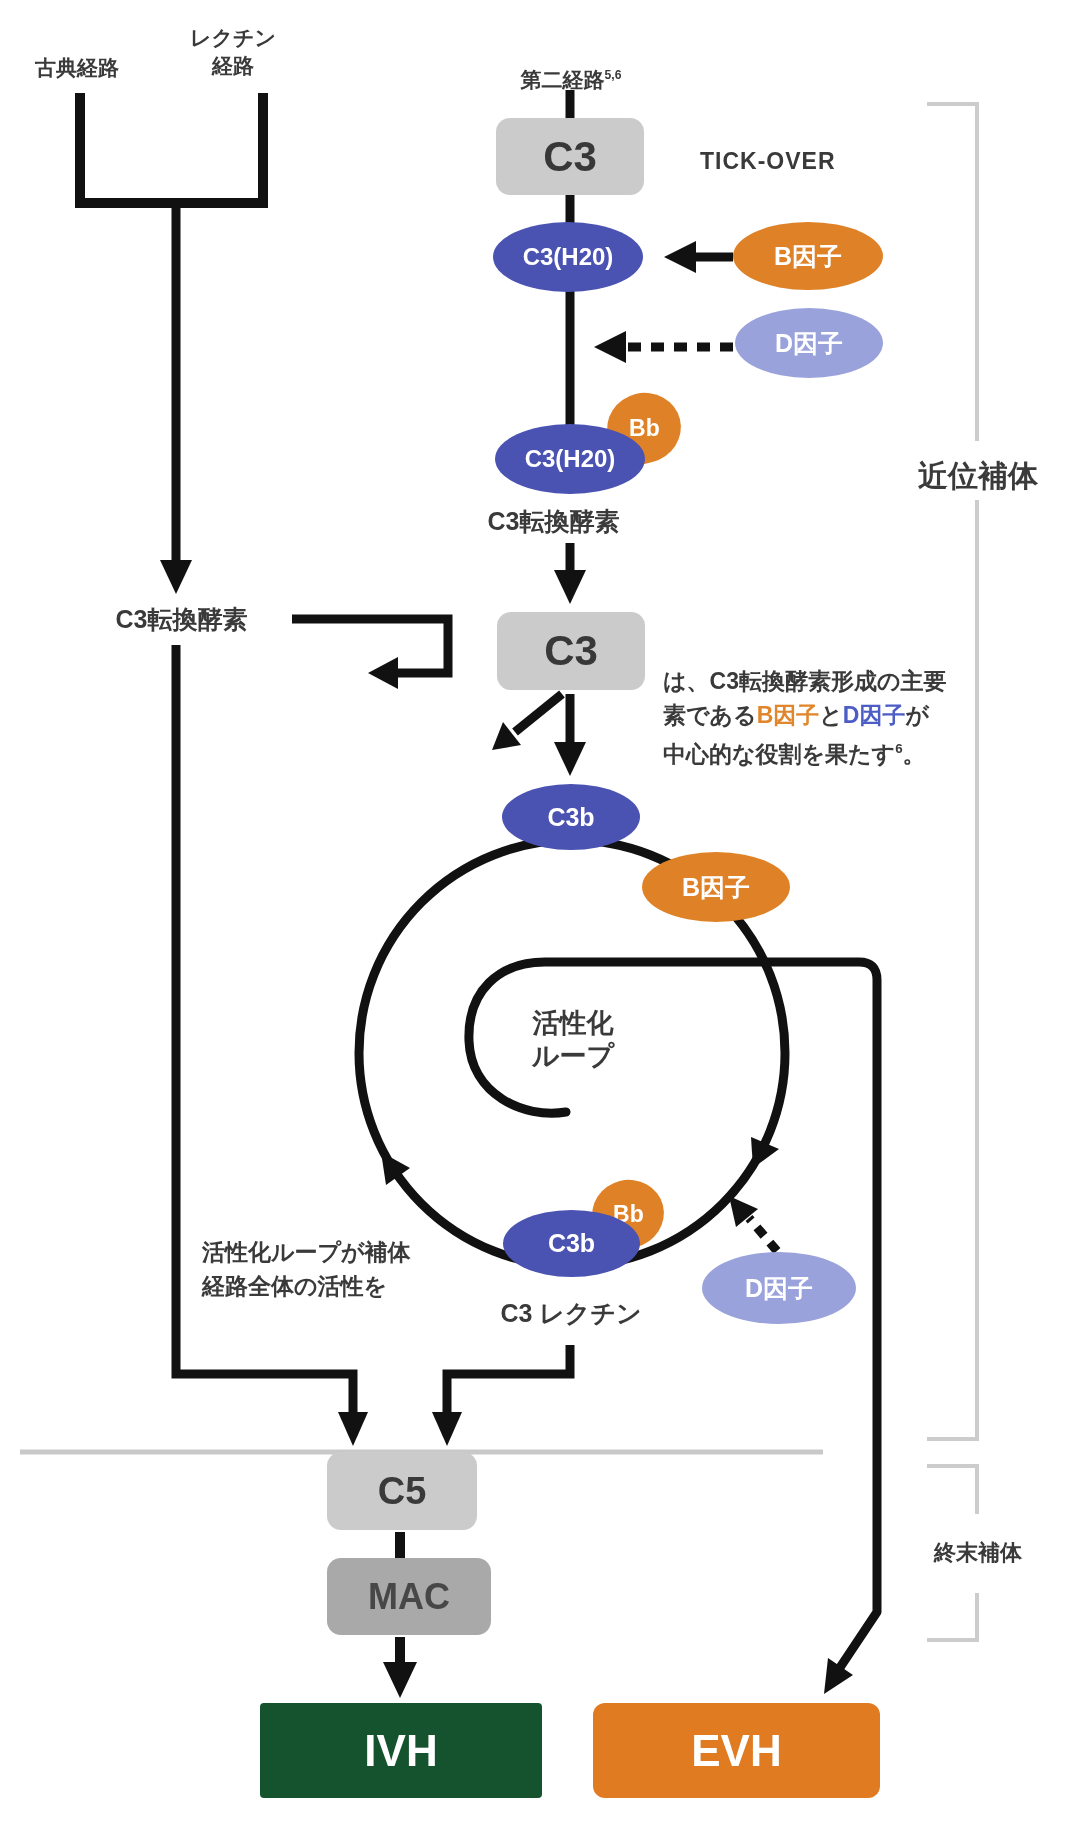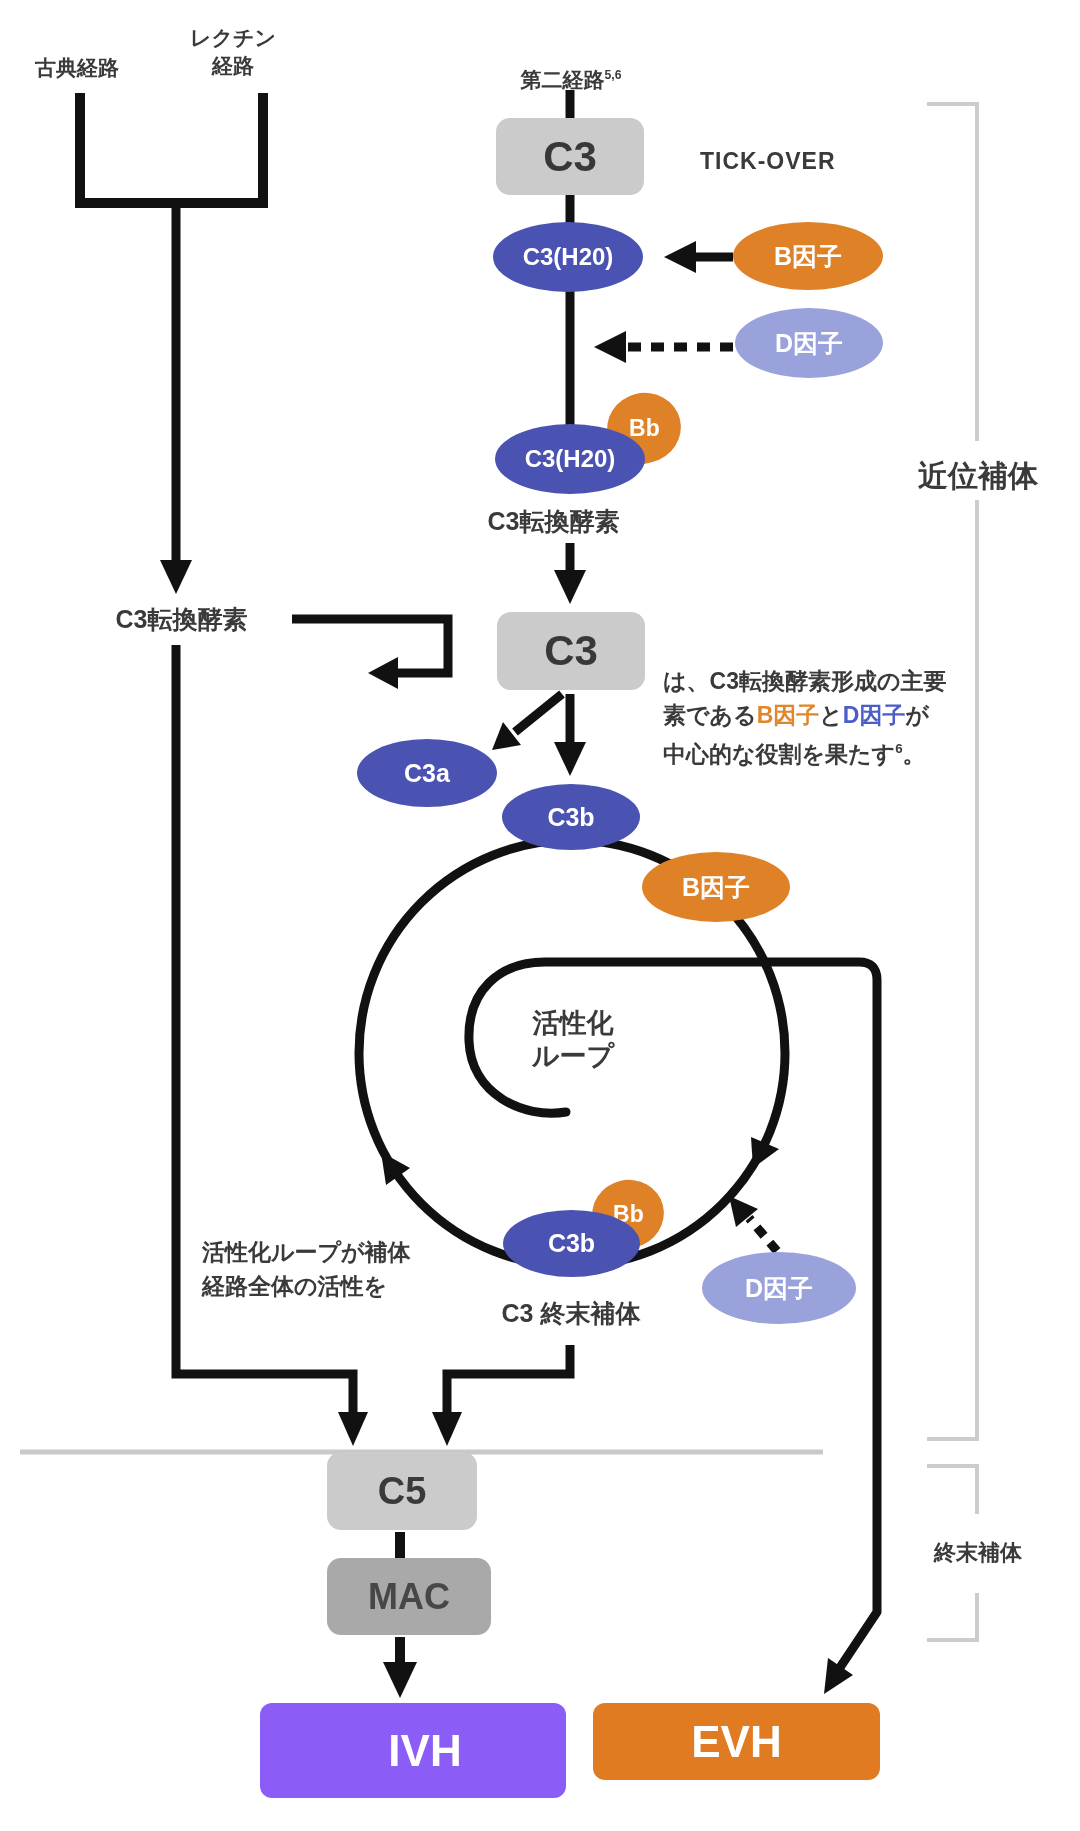--- a/index.html
+++ b/index.html
@@ -102,43 +102,42 @@
       <span>Bb</span>
     </div>
   <div class="ellipse blue" style="left:495px;top:424px;width:150px;height:70px;font-size:24px;">C3(H20)</div>
   <div class="lbl center" style="left:466px;top:505px;width:175px;font-size:25px;">C3転換酵素</div>
 
   <div class="lbl center" style="left:918px;top:456px;width:120px;font-size:30px;">近位補体</div>
   <div class="lbl center" style="left:918px;top:1538px;width:120px;font-size:22px;">終末補体</div>
 
   <div class="lbl center" style="left:94px;top:603px;width:175px;font-size:25px;">C3転換酵素</div>
 
-  <div class="ellipse blue" style="left:357px;top:739px;width:140px;height:68px;">C3a</div>
   <div class="ellipse blue" style="left:502px;top:784px;width:138px;height:66px;">C3b</div>
   <div class="ellipse orange" style="left:642px;top:852px;width:148px;height:70px;">B因子</div>
 
   <div class="note" style="left:663px;top:664px;width:310px;">
     <div>は、C3転換酵素形成の主要</div>
     <div><span>素である</span><span class="inline-b">B因子</span><span>と</span><span class="inline-d">D因子</span><span>が</span></div>
     <div><span>中心的な役割を果たす</span><sup>6</sup><span>。</span></div>
   </div>
 
   <div class="lbl center pre" style="left:493px;top:1007px;width:160px;font-size:27px;line-height:33px;">活性化
 ループ</div>
 
   <div class="bb" style="left:592px;top:1180px;width:72px;height:68px;">
       <span>Bb</span>
     </div>
   <div class="ellipse blue" style="left:503px;top:1210px;width:137px;height:67px;">C3b</div>
-  <div class="lbl center" style="left:481px;top:1297px;width:180px;font-size:25px;">C3 終末補体</div>
+  <div class="lbl center" style="left:481px;top:1297px;width:180px;font-size:25px;">C3 レクチン</div>
   <div class="ellipse lpurple" style="left:702px;top:1252px;width:154px;height:72px;">D因子</div>
 
   <div class="note" style="left:202px;top:1235px;width:250px;">
     <div>活性化ループが補体</div>
     <div>経路全体の活性を</div>
   </div>
 
   <div class="box" style="left:327px;top:1452px;width:150px;height:78px;background:#CBCBCB;color:#3a3a3a;font-size:38px;">C5</div>
   <div class="box" style="left:327px;top:1558px;width:164px;height:77px;background:#A9A9A9;color:#474747;font-size:36px;">MAC</div>
-  <div class="box" style="left:260px;top:1703px;width:282px;height:95px;background:#8b5cf6;color:#fff;font-size:44px;border-radius:12px;padding-left:24px;">IVH</div>
-  <div class="box" style="left:593px;top:1703px;width:287px;height:77px;background:#E07B22;color:#fff;font-size:44px;border-radius:12px;">EVH</div>
+  <div class="box" style="left:260px;top:1703px;width:282px;height:95px;background:#14532d;color:#fff;font-size:44px;border-radius:4px;">IVH</div>
+  <div class="box" style="left:593px;top:1703px;width:287px;height:95px;background:#E07B22;color:#fff;font-size:44px;border-radius:12px;">EVH</div>
 
 </div>
 
 </body></html>

